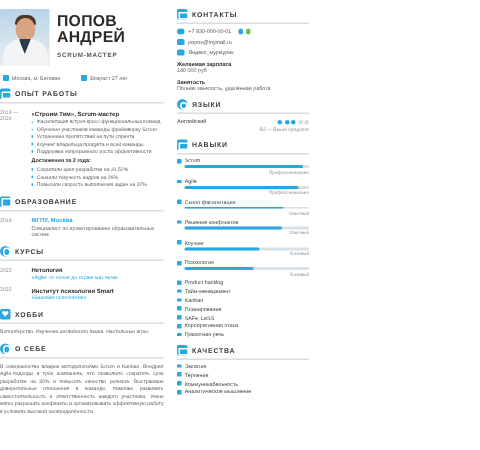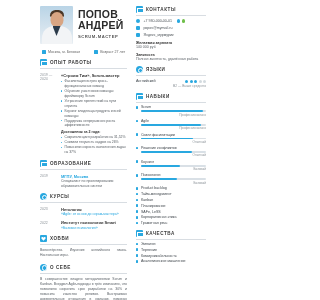--- a/index.html
+++ b/index.html
@@ -5,21 +5,21 @@
   * { box-sizing: border-box; margin: 0; padding: 0; }
   html, body {
     width: 212px; height: 300px;
     background: #ffffff;
     font-family: "Liberation Sans", sans-serif;
     overflow: hidden;
   }
   .page { position: relative; width: 212px; height: 300px; background: #fff; display: flex; }
 
   
-  .left { width: 114px; padding: 6px 5px 4px 0; margin-left: 40px; }
+  .left { width: 114px; padding: 6px 5px 4px 0; }
 
   .hdr { display: flex; gap: 5px; align-items: flex-start; }
   .photo {
     width: 33px; height: 38px; flex: none; border-radius: 1px;
     background: linear-gradient(#b9d4e6 0%, #cfe0ec 45%, #e8eef3 100%);
     position: relative; overflow: hidden;
   }
   .photo .face {
     position: absolute; left: 50%; top: 6px; transform: translateX(-50%);
     width: 13px; height: 15px; border-radius: 50% 50% 45% 45%;

